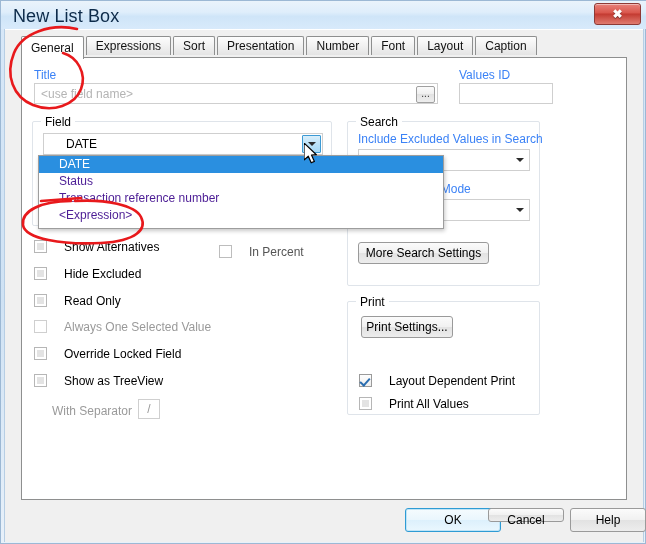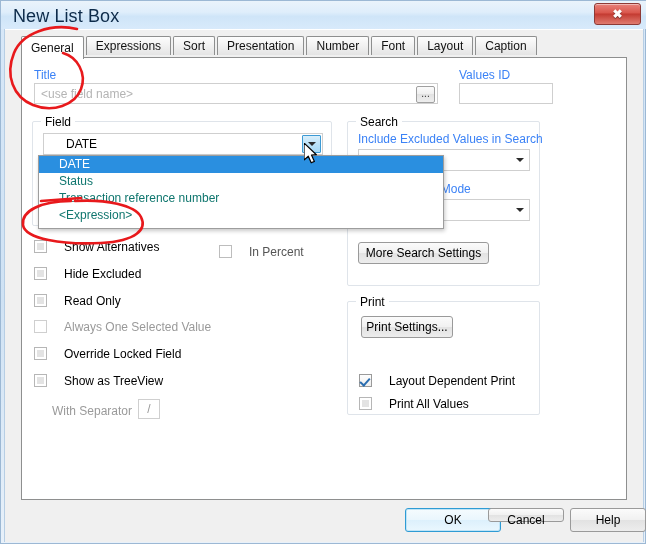--- a/index.html
+++ b/index.html
@@ -241,21 +241,21 @@
     border: 1px solid #9d9d9d;
     box-shadow: 1px 2px 4px rgba(0,0,0,.22);
     z-index: 40;
   }
   .dd-item {
     position: relative;
     height: 17px;
     line-height: 17px;
     padding-left: 20px;
     font-size: 12px;
-    color: #0f766e;
+    color: #4c1d95;
     white-space: nowrap;
     cursor: default;
   }
   .dd-item.selected {
     background: #2a8fe0;
     color: #ffffff;
   }
 
   
   .cb {

